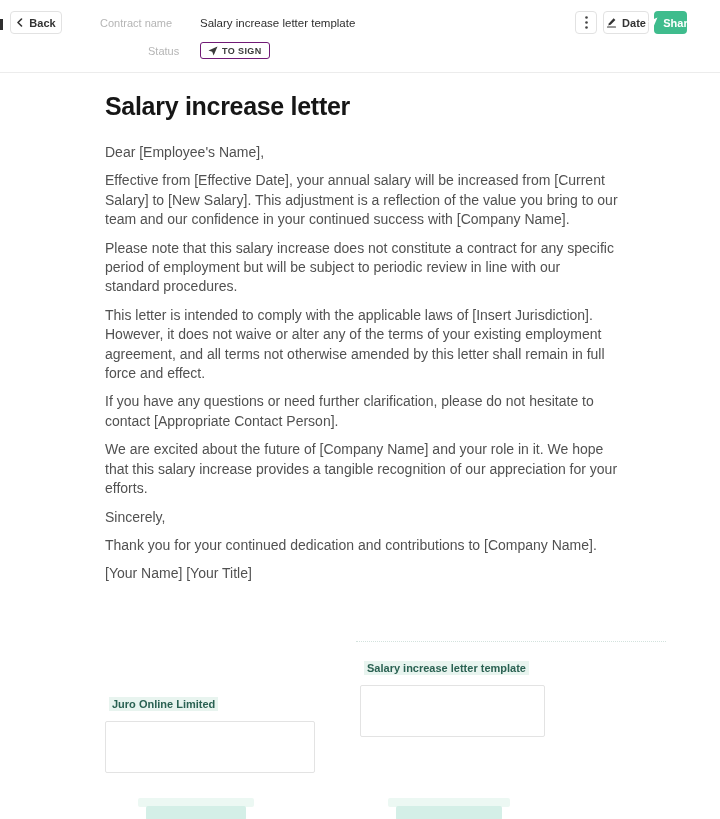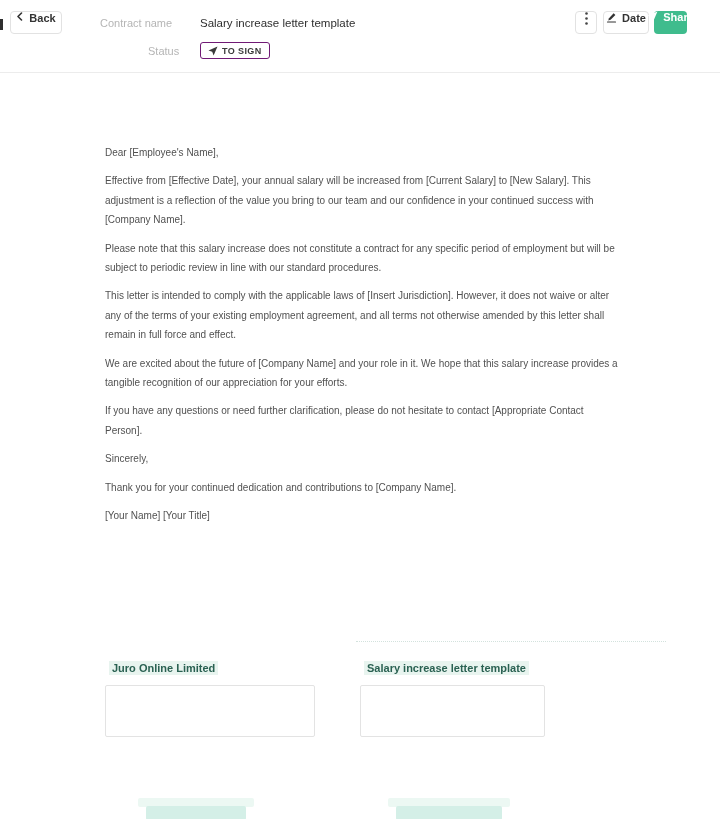--- a/index.html
+++ b/index.html
@@ -4,21 +4,21 @@
 <style>
   * { margin:0; padding:0; box-sizing:border-box; }
   html,body { width:720px; height:819px; background:#fff; overflow:hidden; position:relative;
               font-family:"Liberation Sans","DejaVu Sans",sans-serif; }
 
   
   .topbar { position:absolute; top:0; left:0; width:720px; height:73px; background:#fff;
             border-bottom:1px solid #ececec; }
   .edge-artifact { position:absolute; left:0; top:19px; width:3px; height:11px; background:#2e2e2e; }
 
-  .btn { display:inline-flex; align-items:flex-start; justify-content:center; gap:5px;
+  .btn { display:inline-flex; align-items:center; justify-content:center; gap:5px;
          background:#fff; border:1px solid #e2e2e2; border-radius:4px; height:23px;
          font-size:11px; font-weight:600; color:#333; cursor:pointer; }
   .back-btn   { position:absolute; left:10px;  top:11px; width:52px; }
   .kebab-btn  { position:absolute; left:575px; top:11px; width:22px; font-weight:700; color:#444; }
   .sign-btn   { position:absolute; left:603px; top:11px; width:46px; }
   .share-btn  { position:absolute; left:654px; top:11px; width:33px; border:none; color:#fff; }
 
   .meta-label { position:absolute; left:100px; font-size:11px; color:#b5b5b5; }
   .label-row1 { top:17px; }
   .label-row2 { top:45px;margin-left:48px; }
@@ -29,28 +29,28 @@
                   border:1px solid #701a75; border-radius:3px; font-size:9px; font-weight:700;
                   letter-spacing:.4px; color:#3a3a3a; cursor:pointer; }
 
   .icon { display:inline-block; line-height:0; }
 
   
   .page { position:absolute; top:73px; left:0; width:720px; height:746px; background:#fff; }
   .letter-heading { position:absolute; left:105px; top:19px; font-size:25px; font-weight:700;
                     color:#161616; letter-spacing:-.3px; }
   .letter-body { position:absolute; left:105px; top:70px; width:513px; }
-  .letter-body p { font-size:10px; line-height:19.4px; color:#515151; margin-bottom:9px; }
+  .letter-body p { font-size:14px; line-height:19.4px; color:#515151; margin-bottom:9px; }
 
   
   .sig-section { position:absolute; left:105px; top:585px; width:560px; }
   .page-dotted-line { position:absolute; left:251px; top:-17px; width:310px; height:0;
                       border-top:1px dotted #d3e2dd; }
   .sig-cols { display:flex; }
-  .sig-col-left  { width:210px; margin-right:45px; }
+  .sig-col-left  { width:210px; margin-right:45px;margin-top:36px; }
   .sig-col-right { width:185px; }
   .sig-label { display:inline-block; font-size:11px; font-weight:700; color:#2a6152;
                background:#e8f4ef; padding:1px 3px; margin-left:4px; }
   .sig-box { margin-top:9px; width:100%; height:52px; background:#fff;
              border:1px solid #e3e3e3; border-radius:2px; }
 
   
   .field-strip { position:absolute; border-radius:2px; }
   .halo  { background:#ecf8f3; }
   .solid { background:#d4efe7; }
@@ -112,28 +112,29 @@
       <svg width="11" height="11" viewBox="0 0 10 10">
           <path d="M0.5 4.4 L9.5 0.5 L5.6 9.5 L4.2 5.8 Z" fill="#fff"></path>
         </svg>
     </span>
     <span>Share</span>
   </button>
 </div>
 
 <div class="page">
 
+  <h1 class="letter-heading">Salary increase letter</h1>
 
   <div class="letter-body">
     <p>Dear [Employee's Name],</p>
     <p>Effective from [Effective Date], your annual salary will be increased from [Current Salary] to [New Salary]. This adjustment is a reflection of the value you bring to our team and our confidence in your continued success with [Company Name].</p>
     <p>Please note that this salary increase does not constitute a contract for any specific period of employment but will be subject to periodic review in line with our standard procedures.</p>
     <p>This letter is intended to comply with the applicable laws of [Insert Jurisdiction]. However, it does not waive or alter any of the terms of your existing employment agreement, and all terms not otherwise amended by this letter shall remain in full force and effect.</p>
+    <p>If you have any questions or need further clarification, please do not hesitate to contact [Appropriate Contact Person].</p>
     <p>We are excited about the future of [Company Name] and your role in it. We hope that this salary increase provides a tangible recognition of our appreciation for your efforts.</p>
-    <p>If you have any questions or need further clarification, please do not hesitate to contact [Appropriate Contact Person].</p>
     <p>Sincerely,</p>
     <p>Thank you for your continued dedication and contributions to [Company Name].</p>
     <p>[Your Name] [Your Title]</p>
   </div>
 
   <div class="sig-section">
     <div class="page-dotted-line"></div>
     <div class="sig-cols">
       <div class="sig-col-left">
         <span class="sig-label">Juro Online Limited</span>

